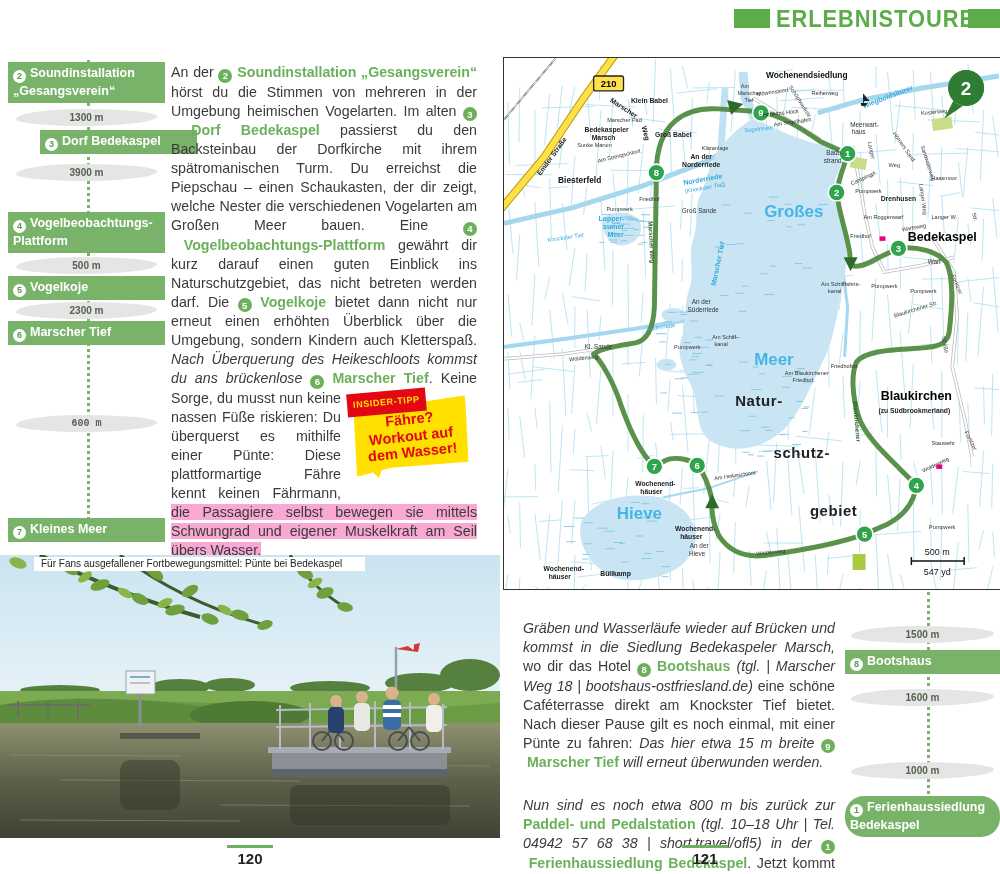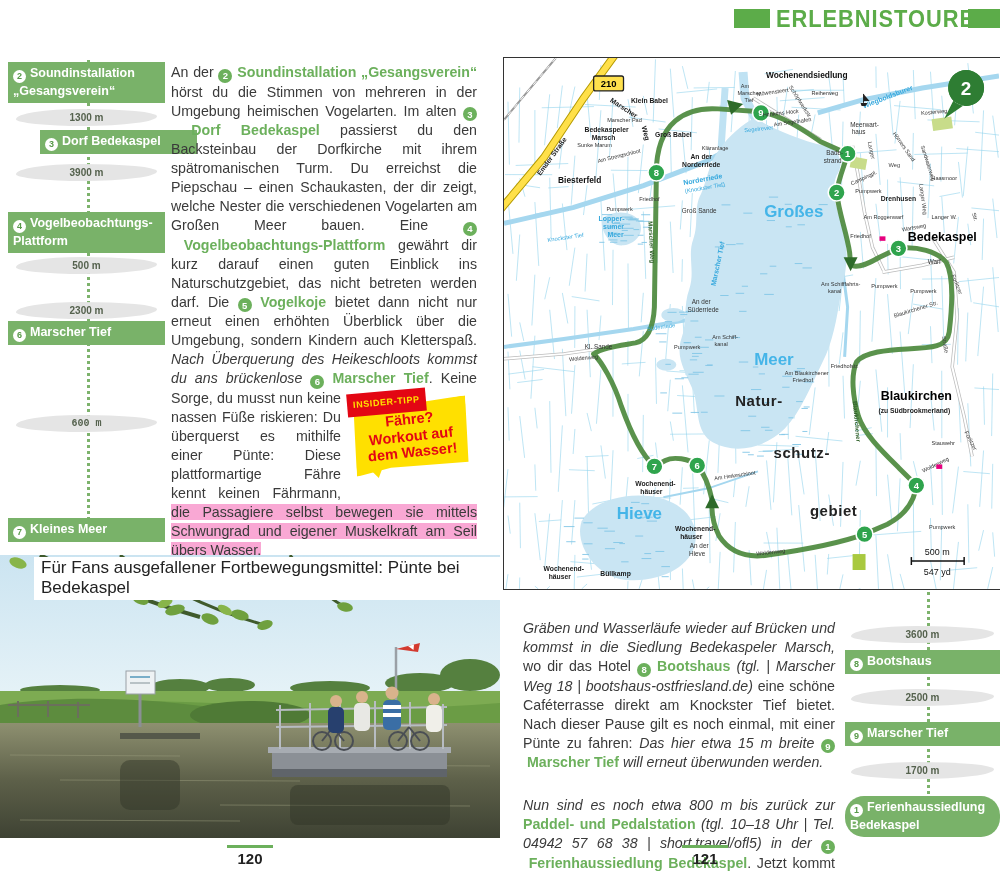--- a/index.html
+++ b/index.html
@@ -28,21 +28,21 @@
   .sp{height:14px;}
 
   
   .tipwrap{float:right;width:126px;height:102px;margin:2px 0 2px 10px;position:relative;}
   .tiptag{position:absolute;top:0;left:-4px;background:#e30613;color:#ffe000;font-weight:bold;font-style:normal;font-size:9px;letter-spacing:.6px;padding:2px 6px;transform:rotate(-5deg);z-index:3;white-space:nowrap;}
   .tipbubble{position:absolute;top:10px;left:2px;width:116px;height:70px;background:#ffe000;transform:rotate(-6deg);color:#e30613;font-weight:bold;font-size:14.5px;line-height:1.15;text-align:center;display:flex;align-items:center;justify-content:center;padding:4px;box-sizing:border-box;clip-path:polygon(3% 8%,100% 0%,97% 95%,30% 92%,0% 100%);z-index:2;}
   .tiptail{position:absolute;left:16px;bottom:4px;width:0;height:0;border:11px solid transparent;border-top:16px solid #ffe000;transform:skewX(18deg);z-index:1;}
 
   
   .photo{position:absolute;left:0;top:555px;width:500px;height:283px;overflow:hidden;}
-  .photo-cap{position:absolute;top:2px;left:34px;background:#fff;color:#222;font-size:17px;padding:1px 7px 2px 7px;z-index:5;}
+  .photo-cap{position:absolute;top:2px;left:34px;background:#fff;color:#222;font-size:10px;padding:1px 23px 2px 7px;z-index:5;}
 
   
   .pgline{position:absolute;width:46px;height:3px;background:#6cb05c;}
   .pgnum{position:absolute;font-weight:bold;font-size:15px;color:#222;width:46px;text-align:center;}
 
   
   .mapbox{position:absolute;left:503px;top:57px;width:497px;height:533px;border:1px solid #333;border-right:none;box-sizing:border-box;background:#fff;}
   .ml{font-family:"Liberation Sans",sans-serif;fill:#333;}
   .tiny{font-size:5.6px;}
   .small{font-size:6.4px;}
@@ -71,20 +71,21 @@
 </div>
 
 <div style="position:absolute;left:8px;top:60px;width:157px;height:485px;">
   <div class="dotline" style="left:79px;top:0;height:480px;"></div>
   <div class="chip" style="top:2px;"><span class="cnum">2</span><span>Soundinstallation „Gesangsverein“</span></div>
   <div class="dist" style="top:49px;">1300 m</div>
   <div class="chip" style="top:70px;margin-left:32px;"><span class="cnum">3</span><span>Dorf Bedekaspel</span></div>
   <div class="dist" style="top:104px;text-align:center;">3900 m</div>
   <div class="chip" style="top:152px;"><span class="cnum">4</span><span>Vogelbeobachtungs-Plattform</span></div>
   <div class="dist" style="top:197px;">500 m</div>
+  <div class="chip" style="top:216px;"><span class="cnum">5</span><span>Vogelkoje</span></div>
   <div class="dist" style="top:242px;">2300 m</div>
   <div class="chip" style="top:261px;"><span class="cnum">6</span><span>Marscher Tief</span></div>
   <div class="dist" style="top:355px;font-family:Liberation Mono, monospace;">600 m</div>
   <div class="chip" style="top:458px;"><span class="cnum">7</span><span>Kleines Meer</span></div>
 </div>
 
 <div class="art" style="left:168px;top:60px;width:312px;">
   <p class="art-p"><span>An der </span><span class="numc">2</span>&nbsp;<span class="seg-green">Soundinstallation „Gesangsverein“</span><span> hörst du die Stimmen von mehreren in der Umgebung heimischen Vogelarten. Im alten </span><span class="numc">3</span>&nbsp;<span class="seg-green">Dorf Bedekaspel</span><span> passierst du den Backsteinbau der Dorfkirche mit ihrem spätromanischen Turm. Du erreichst die Piepschau – einen Schaukasten, der dir zeigt, welche Nester die verschiedenen Vogelarten am Großen Meer bauen. Eine </span><span class="numc">4</span>&nbsp;<span class="seg-green">Vogelbeobachtungs-Plattform</span><span> gewährt dir kurz darauf einen guten Einblick ins Naturschutzgebiet, das nicht betreten werden darf. Die </span><span class="numc">5</span>&nbsp;<span class="seg-green">Vogelkoje</span><span> bietet dann nicht nur erneut einen erhöhten Überblick über die Umgebung, sondern Kindern auch Kletterspaß. </span><span class="seg-it">Nach Überquerung des Heikeschloots kommst du ans brückenlose </span><span class="numc">6</span>&nbsp;<span class="seg-green">Marscher Tief</span><span>. Keine Sorge, du musst </span><span class="tipwrap">
         <span class="tiptag">INSIDER-TIPP</span>
         <span class="tiptail"></span>
@@ -959,24 +960,23 @@
 </div>
 
 <div class="art" style="left:520px;top:616px;width:318px;">
   <p class="art-p"><span class="seg-it">Gräben und Wasserläufe wieder auf Brücken und kommst in die Siedlung Bedekaspeler Marsch,</span><span> wo dir das Hotel </span><span class="numc">8</span>&nbsp;<span class="seg-green">Bootshaus</span><span class="seg-it"> (tgl. | Marscher Weg 18 | bootshaus-ostfriesland.de)</span><span> eine schöne Caféterrasse direkt am Knockster Tief bietet. Nach dieser Pause gilt es noch einmal, mit einer Pünte zu fahren: </span><span class="seg-it">Das hier etwa 15 m breite </span><span class="numc">9</span>&nbsp;<span class="seg-green">Marscher Tief</span><span class="seg-it"> will erneut überwunden werden.</span></p>
   <div style="height:18px;"></div>
   <p class="art-p"><span class="seg-it">Nun sind es noch etwa 800 m bis zurück zur </span><span class="seg-green">Paddel- und Pedalstation</span><span class="seg-it"> (tgl. 10–18 Uhr | Tel. 04942 57 68 38 | short.travel/ofl5)</span><span class="seg-it"> in der </span><span class="numc">1</span>&nbsp;<span class="seg-green">Ferienhaussiedlung Bedekaspel</span><span>. Jetzt kommt der vergnüglichste Teil der Tour:</span></p>
 </div>
 
 <div class="rsb" style="position:absolute;left:845px;top:592px;width:155px;height:260px;">
   <div class="dotline" style="left:82px;top:0;height:238px;"></div>
-  <div class="dist" style="top:34px;">3600 m</div>
+  <div class="dist" style="top:34px;">1500 m</div>
   <div class="chip" style="top:58px;"><span class="cnum">8</span><span>Bootshaus</span></div>
-  <div class="dist" style="top:97px;">2500 m</div>
-  <div class="chip" style="top:130px;"><span class="cnum">9</span><span>Marscher Tief</span></div>
-  <div class="dist" style="top:170px;">1700 m</div>
+  <div class="dist" style="top:97px;">1600 m</div>
+  <div class="dist" style="top:170px;">1000 m</div>
   <div class="chip" style="top:204px;border-radius:19px;"><span class="cnum">1</span><span>Ferienhaussiedlung Bedekaspel</span></div>
 </div>
 
 <div class="pgline" style="left:227px;top:845px;"></div>
 <div class="pgnum" style="left:227px;top:850px;">120</div>
 <div class="pgline" style="left:682px;top:845px;"></div>
 <div class="pgnum" style="left:682px;top:850px;">121</div>
 
 </body></html>

